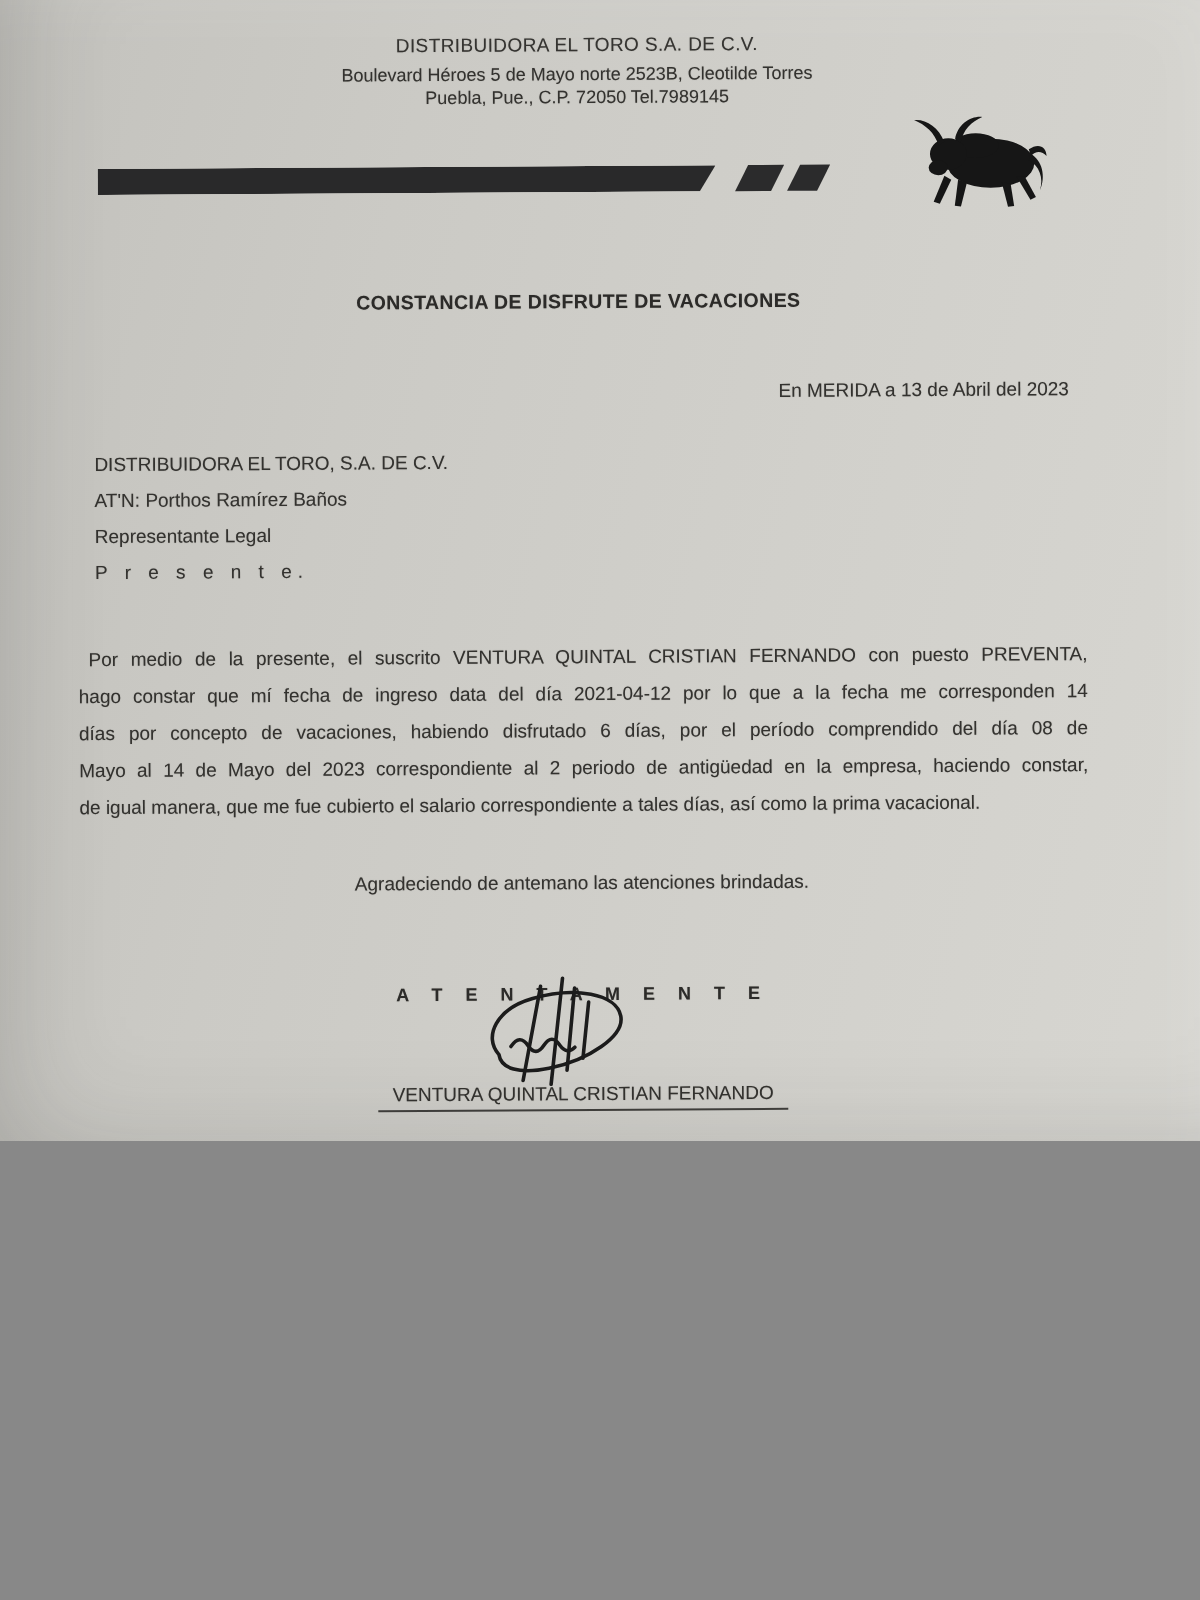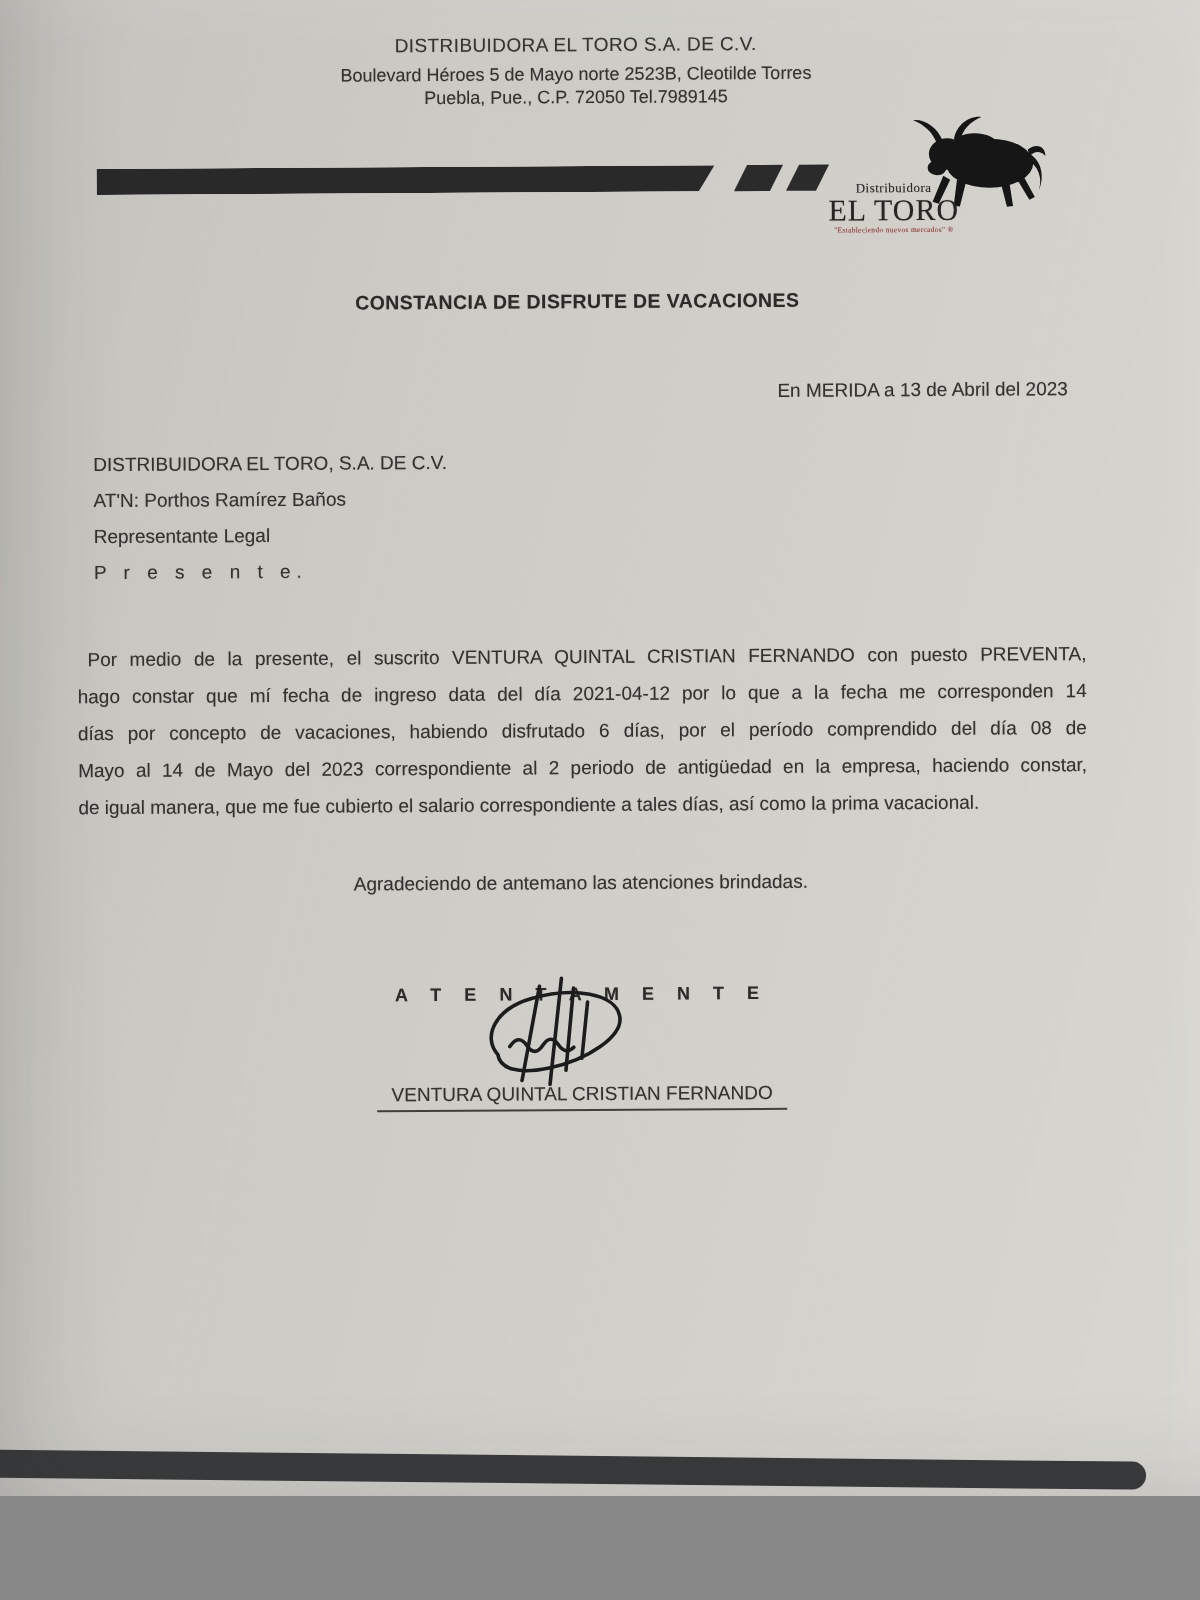--- a/index.html
+++ b/index.html
@@ -1,17 +1,17 @@
 <!DOCTYPE html>
 <html><head>
 <meta charset="utf-8">
 <style>
   html,body{margin:0;padding:0;background:#888;}
   .photo{
-    position:relative;width:1200px;height:1496px;overflow:hidden;
+    position:relative;width:1200px;height:1141px;overflow:hidden;
     background:linear-gradient(104deg,#c3c2bd 0%,#cbcac5 30%,#d1d0cb 62%,#d7d6d1 100%);
     font-family:"Liberation Sans","DejaVu Sans",sans-serif;
     color:#33322f;
   }
   .photo::after{ 
     content:"";position:absolute;inset:0;pointer-events:none;
     box-shadow:inset 60px -40px 120px -60px rgba(40,40,40,.22), inset -30px 30px 90px -60px rgba(255,255,255,.30);
   }
   .doc{position:absolute;inset:0;transform:rotate(-0.35deg);text-shadow:0 0 1px rgba(60,58,52,.35);}
   .centered{position:absolute;left:-20px;width:1200px;text-align:center;}
@@ -94,25 +94,20 @@
           <path d="M54 46 C46 24 26 12 10 14 C26 21 40 32 46 52 Z"></path>
           <path d="M70 42 C74 20 94 8 110 10 C94 17 82 28 78 48 Z"></path>
           <path d="M54 96 L38 134 L47 137 L64 102 Z"></path>
           <path d="M74 102 L69 140 L78 141 L87 106 Z"></path>
           <path d="M138 106 L147 142 L156 141 L151 108 Z"></path>
           <path d="M160 98 L180 132 L188 128 L172 98 Z"></path>
           <path d="M178 58 C192 48 204 54 204 68 C197 60 188 60 181 68 Z"></path>
           <path d="M180 64 C198 74 203 98 194 118 C200 100 193 82 178 74 Z"></path>
         </g>
       </svg>
-      <div class="brand">
-        <div class="brand-top">Distribuidora</div>
-        <div class="brand-main">EL TORO</div>
-        <div class="brand-tag">"Estableciendo nuevos mercados" ®</div>
-      </div>
     </div>
 
     <div class="centered title">CONSTANCIA DE DISFRUTE DE VACACIONES</div>
 
     <div class="dateline">En MERIDA a 13 de Abril del 2023</div>
 
     <div class="recipient">
       <div>DISTRIBUIDORA EL TORO, S.A. DE C.V.</div>
       <div>AT'N: Porthos Ramírez Baños</div>
       <div>Representante Legal</div>

